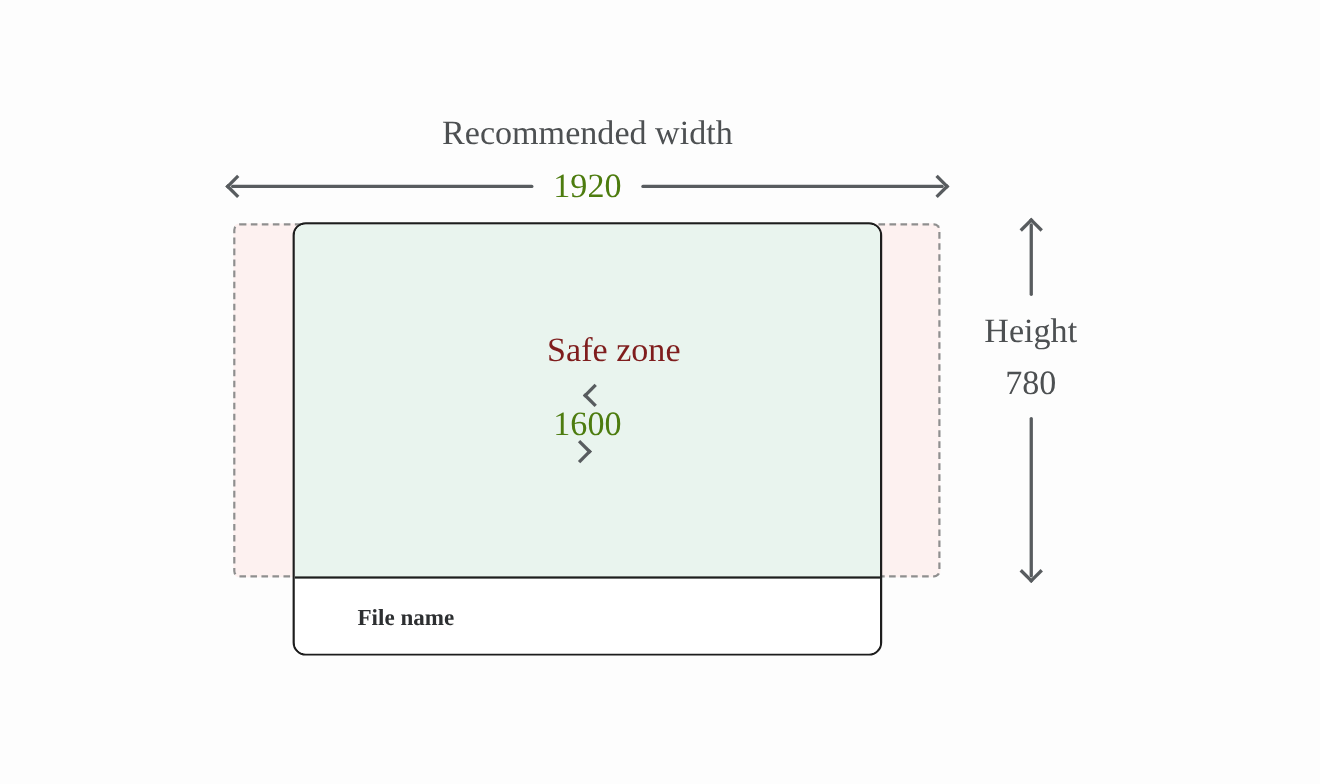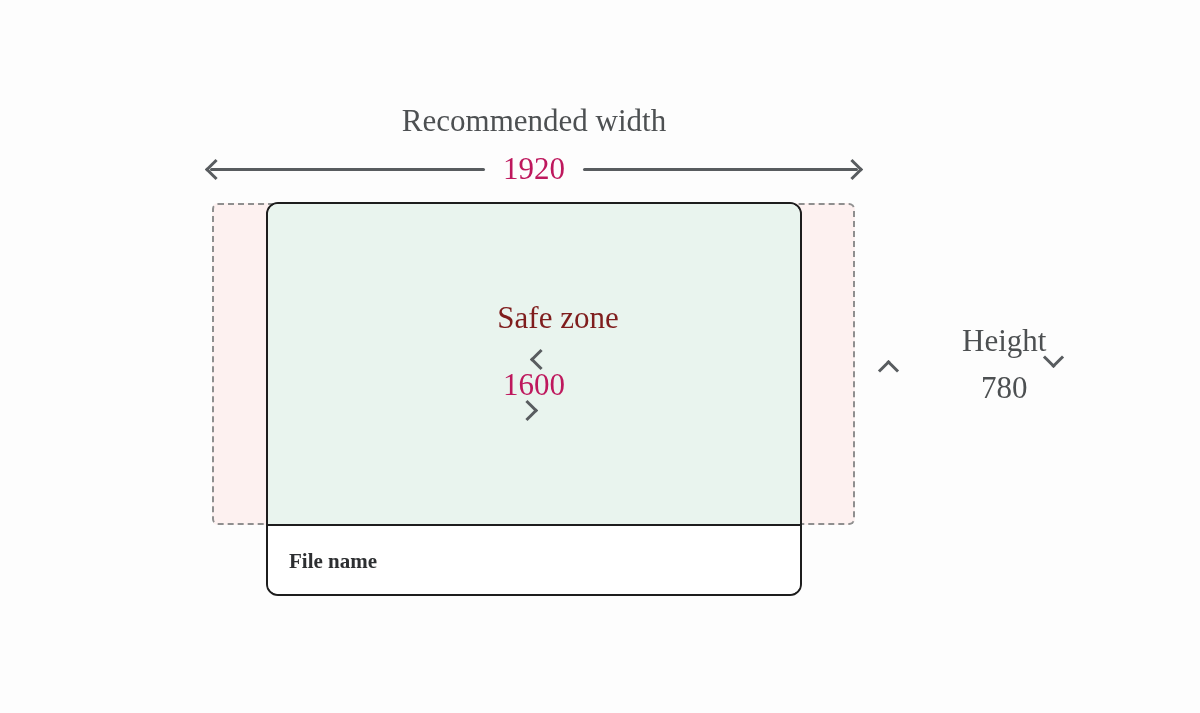--- a/index.html
+++ b/index.html
@@ -30,21 +30,21 @@
   .h-arrow .seg {
     flex: 1 1 auto;
     height: 3px;
     background: #585c5f;
     border-radius: 2px;
   }
   .h-arrow .num {
     flex: 0 0 auto;
     padding: 0 18px;
     font-size: 31px;
-    color: #be185d;
+    color: #4d7c0f;
     white-space: nowrap;
   }
   .chev {
     flex: 0 0 auto;
     width: 15px; height: 15px;
     border: 0 solid #585c5f;
     box-sizing: border-box;
   }
   .chev.left  { border-top-width: 3px; border-left-width: 3px;  transform: rotate(-45deg); margin-right: -13px; }
   .chev.right { border-top-width: 3px; border-right-width: 3px; transform: rotate(45deg);  margin-left:  -13px; }
@@ -90,36 +90,36 @@
     font-size: 31px;
     color: #7f1d1d;
     padding-left: 24px;
   }
   .safe-arrow { left: 0; right: 0; top: 148px; flex-direction: column; }
 
   .file-strip {
     height: 70px;
     display: flex;
     align-items: center;
-    padding-left: 21px;
+    padding-left: 57px;
     background: #ffffff;
   }
   .file-strip span {
     font-size: 21px;
     font-weight: 700;
     color: #2d2f31;
   }
 
   
   .v-arrow {
     position: absolute;
     left: 881px; top: 201px;
     width: 112px; height: 326px;
     display: flex;
-    flex-direction: row;
+    flex-direction: column;
     align-items: center;
   }
   .v-arrow .vseg {
     width: 3px;
     background: #585c5f;
     border-radius: 2px;
   }
   .v-arrow .vseg.top { flex: 0 0 66px; }
   .v-arrow .vseg.bottom { flex: 1 1 auto; }
   .v-text {

